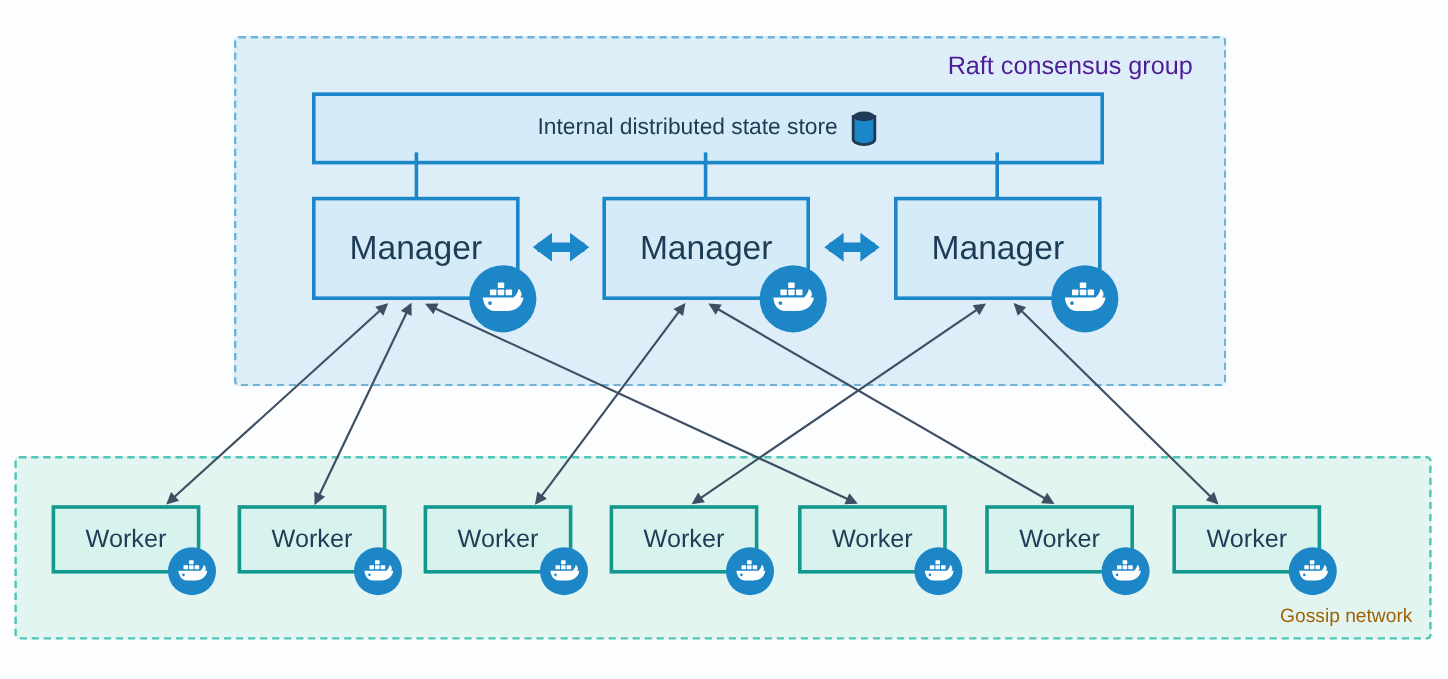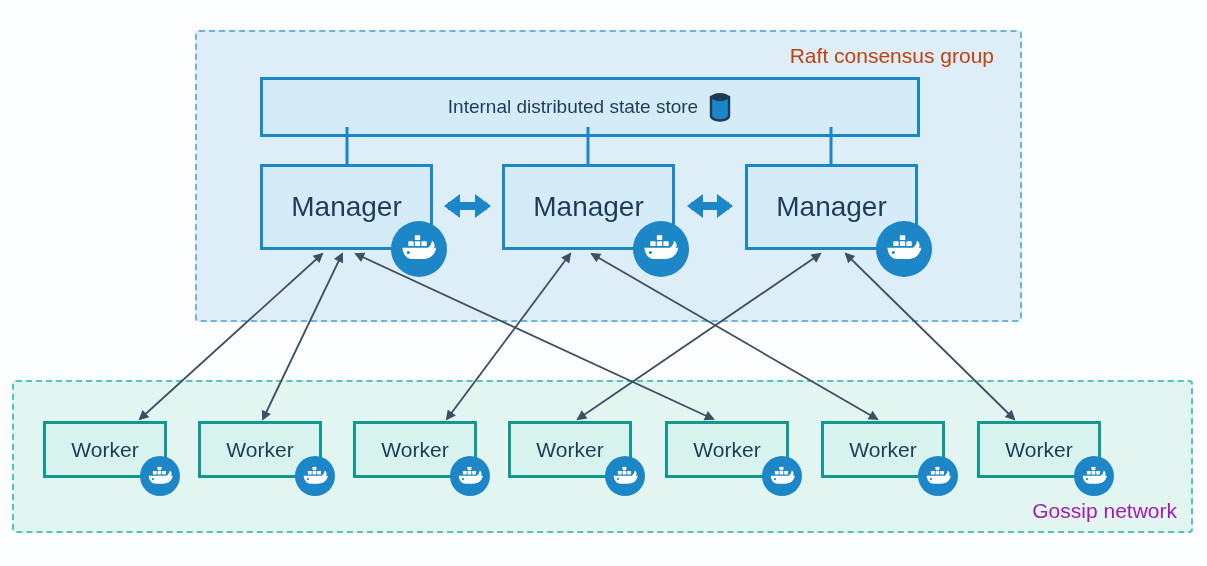--- a/index.html
+++ b/index.html
@@ -10,30 +10,30 @@
     color:#1d3c55;
   }
   
   .raft-box {
     position:absolute; left:195px; top:30px; width:827px; height:292px;
     background:#ddeef9; border:2px dashed #6fb3d9; border-radius:4px;
     box-sizing:border-box; z-index:1;
   }
   .raft-label {
     position:absolute; top:12px; right:26px;
-    font-size:21px; color:#c2410c; z-index:1;
+    font-size:21px; color:#4c1d95; z-index:1;
   }
   .gossip-box {
     position:absolute; left:12px; top:380px; width:1181px; height:153px;
     background:#e2f5f1; border:2px dashed #52c5ba; border-radius:4px;
     box-sizing:border-box; z-index:1;
   }
   .gossip-label {
     position:absolute; bottom:8px; right:14px;
-    font-size:21px; color:#a21caf; z-index:1;
+    font-size:16px; color:#a16207; z-index:1;
   }
   
   .store-box {
     position:absolute; left:260px; top:77px; width:660px; height:60px;
     background:#d5ebf8; border:3px solid #1b87c9; box-sizing:border-box;
     display:flex; align-items:center; justify-content:center; gap:10px;
     font-size:19px; z-index:1;
   }
   .node {
     position:absolute; box-sizing:border-box;

